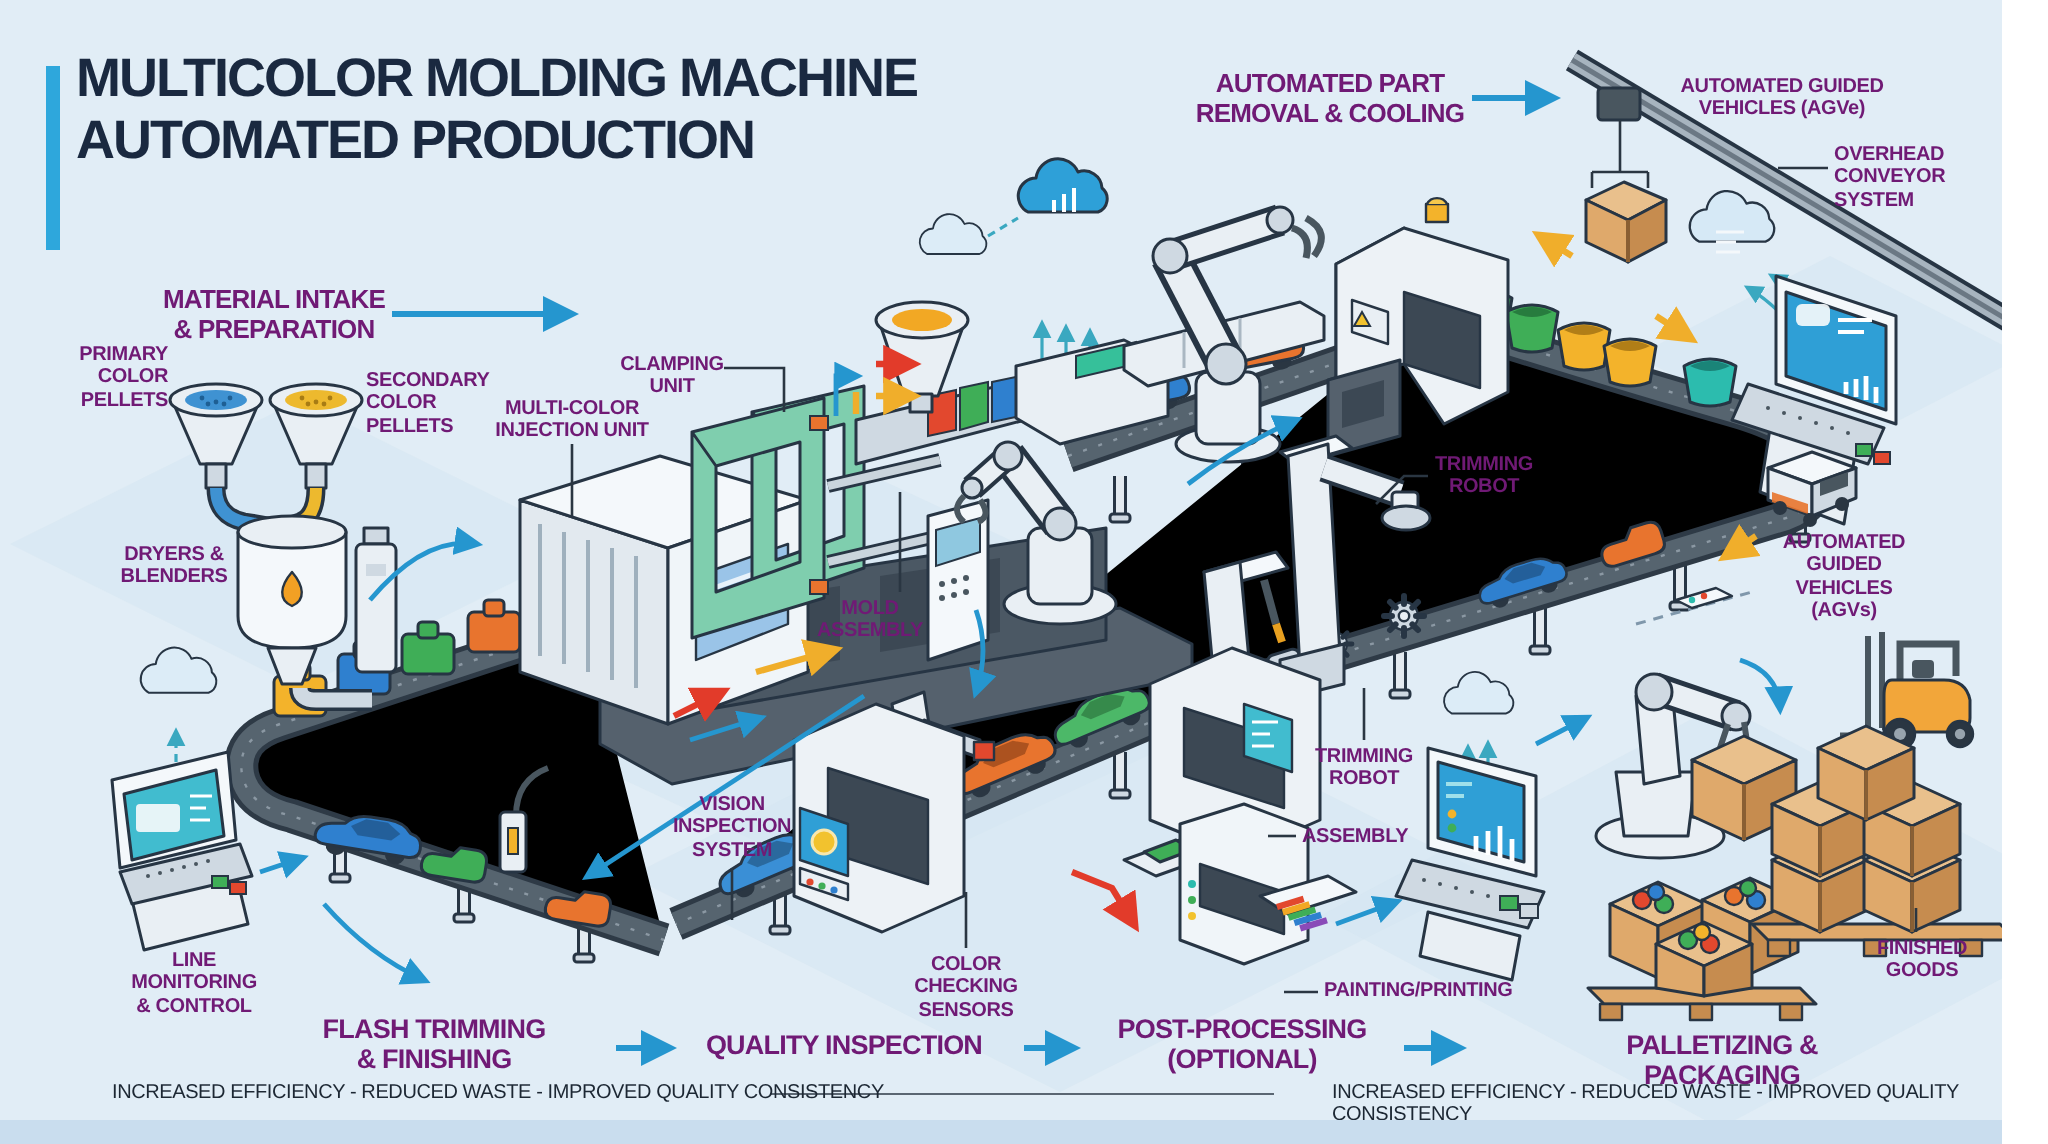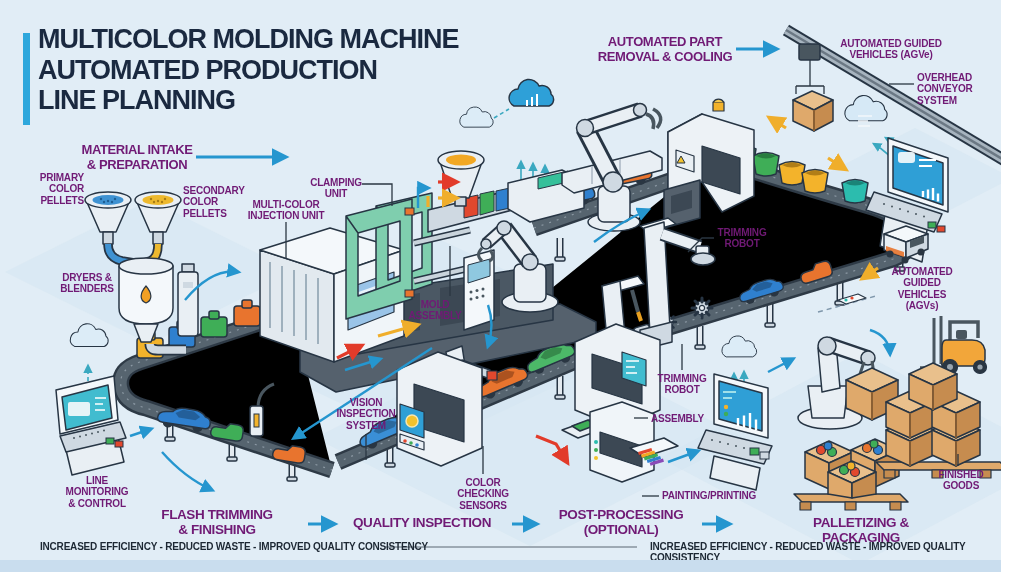--- a/index.html
+++ b/index.html
@@ -11,21 +11,21 @@
   .title{position:absolute;left:38px;top:24px;margin:0;font-weight:bold;font-size:27px;
          line-height:1.13;letter-spacing:-1px;color:#1a2940;}
   .title span{display:block;}
   
   .lbl{position:absolute;font-weight:bold;font-size:10px;line-height:1.14;color:#701a75;
        letter-spacing:-0.2px;white-space:pre-line;text-align:center;transform:translateX(-50%);}
   .stage-lbl{font-size:13px;letter-spacing:-0.4px;}
   .big{font-size:13.5px;letter-spacing:-0.4px;}
   .la-l{transform:none;text-align:left;}
   .la-r{transform:none;text-align:right;}
-  .footer-txt{position:absolute;font-weight:bold;font-size:10px;letter-spacing:-0.2px;color:#1c2733;}
+  .footer-txt{position:absolute;font-weight:normal;font-size:10px;letter-spacing:-0.2px;color:#1c2733;margin-left:16px;}
   .bottom-strip{position:absolute;left:0;top:560px;width:1024px;height:12px;background:#c9ddee;}
   
   .o{stroke:#273544;stroke-width:1.5;stroke-linejoin:round;stroke-linecap:round;}
   .th{stroke-width:1.2;}
   .fw{fill:#f4f8fb}.fl{fill:#e9eff4}.fm{fill:#cfd9e2}.fd{fill:#49565f}
   .scr{fill:#41bccf}.scrb{fill:#2f9fd6}
   .c-grn{fill:#3fae57}.c-yel{fill:#f3b32b}.c-org{fill:#e8742e}.c-blu{fill:#2f80cf}
   .c-red{fill:#e2482e}.c-teal{fill:#2cbcae}.c-mint{fill:#7fceae}
   .c-card{fill:#dfa96b}.c-cardl{fill:#e9c08c}.c-cardd{fill:#c68c4f}
   .ln{stroke:#2a3642;stroke-width:1.3;fill:none;}
@@ -611,21 +611,20 @@
   <path d="M642,496 H659" class="ln"></path>
   <path d="M958,454 V466" class="ln"></path>
   <path d="M385,547 H637" stroke="#5a6672" stroke-width="1" fill="none"></path>
 </g>
 </svg>
 
 <div class="title-bar"></div>
 <h1 class="title">
   <span>MULTICOLOR MOLDING MACHINE</span>
   <span>AUTOMATED PRODUCTION</span>
-  <span>LINE PLANNING</span>
 </h1>
 
 <div class="lbl stage-lbl" style="left:137px;top:143px">MATERIAL INTAKE
 &amp; PREPARATION</div>
 <div class="lbl stage-lbl" style="left:665px;top:35px">AUTOMATED PART
 REMOVAL &amp; COOLING</div>
 <div class="lbl big" style="left:217px;top:507px">FLASH TRIMMING
 &amp; FINISHING</div>
 <div class="lbl big" style="left:422px;top:515px">QUALITY INSPECTION</div>
 <div class="lbl big" style="left:621px;top:507px">POST-PROCESSING

